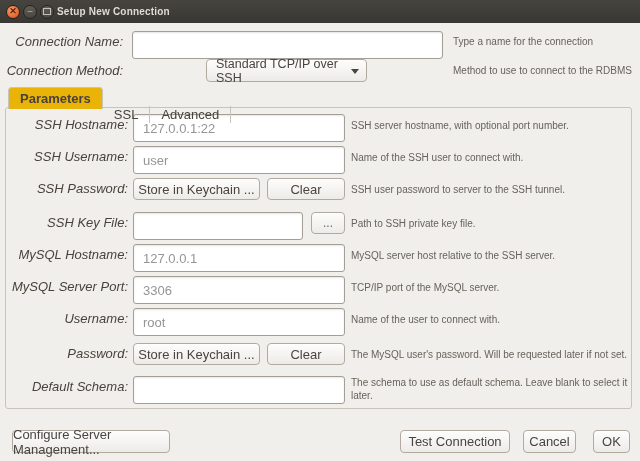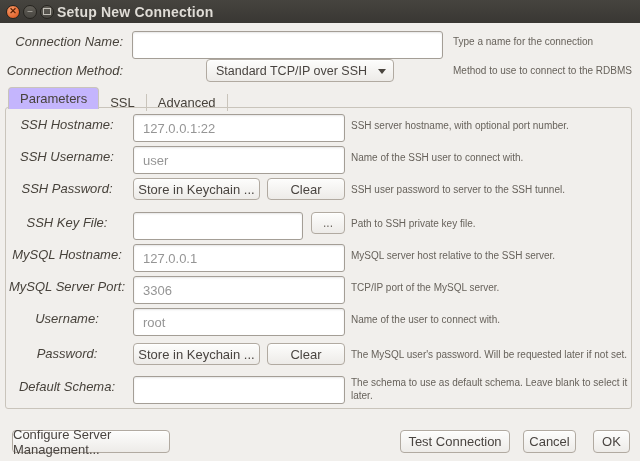--- a/index.html
+++ b/index.html
@@ -14,56 +14,56 @@
     background:linear-gradient(#46443f,#393733);display:flex;align-items:center;padding-left:6px;
   }
   .winbtn{
     width:14px;height:14px;border-radius:50%;margin-right:3px;border:1px solid #26241f;
     box-sizing:border-box;display:flex;align-items:center;justify-content:center;
     font-size:9px;line-height:1;cursor:default;flex:0 0 auto;
   }
   .winbtn.close{background:radial-gradient(circle at 35% 30%,#f89a68,#d94f16);color:#571f04;font-weight:bold;}
   .winbtn.plain{background:linear-gradient(#615e57,#474540);color:#c2bfb7;}
   .maxglyph{width:6px;height:5px;border:1px solid #c2bfb7;}
-  .title{color:#dfdcd6;font-weight:bold;font-size:14px;letter-spacing:.2px;}
+  .title{color:#dfdcd6;font-weight:bold;font-size:10px;letter-spacing:.2px;}
   
   .flabel{font-size:13px;color:#47423b;font-style:italic;}
   .hint{font-size:10px;color:#67625b;line-height:13px;}
   .tinput{
     box-sizing:border-box;height:22px;border:1px solid #a49e96;border-radius:3px;background:#fff;
     box-shadow:inset 0 1px 2px rgba(0,0,0,.10);padding:13px 9px;font-size:13px;color:#959595;
     font-family:"Liberation Sans",sans-serif;outline:none;
   }
   .btn{
     box-sizing:border-box;border:1px solid #b1aaa1;border-radius:4px;
     background:linear-gradient(#fdfdfc,#edebe8);box-shadow:inset 0 1px 0 rgba(255,255,255,.7);
     font-size:13px;color:#494440;display:flex;align-items:center;justify-content:center;
     font-family:"Liberation Sans",sans-serif;cursor:default;
   }
   .abs{position:absolute;}
   
   .cn-label{left:0;top:31px;width:123px;height:22px;line-height:22px;text-align:right;}
   .cn-input{left:132px;top:31px;width:311px;}
   .cn-hint{left:453px;top:31px;height:22px;line-height:22px;}
   .cm-label{left:0;top:59px;width:123px;height:23px;line-height:23px;text-align:right;}
-  .combo{left:206px;top:59px;width:188px;height:23px;justify-content:flex-start;padding-left:9px;position:absolute;font-size:12.5px;}
+  .combo{left:206px;top:59px;width:161px;height:23px;justify-content:flex-start;padding-left:9px;position:absolute;font-size:12.5px;}
   .combo .arrow{position:absolute;right:7px;top:9px;width:0;height:0;border-left:4px solid transparent;border-right:4px solid transparent;border-top:5px solid #4a453f;}
   .cm-hint{left:453px;top:59px;height:23px;line-height:23px;}
   
   .tabs{position:absolute;left:8px;top:87px;display:flex;align-items:flex-end;z-index:2;}
   .tab{height:17px;line-height:17px;padding:0 11px;font-size:13px;color:#47423b;border-right:1px solid #c9c4bb;margin-bottom:2px;cursor:default;}
   .tab.selected{
-    height:21px;line-height:21px;margin-bottom:4px;background:#c4b5fd;
-    border:1px solid #c9c4bb;border-bottom:none;border-radius:4px 4px 0 0;
+    height:21px;line-height:21px;margin-bottom:16px;background:#eab308;
+    border:1px solid #c9c4bb;border-bottom:none;border-radius:4px 4px 0 0;font-weight:bold;
   }
   
   .panel{position:absolute;left:5px;top:107px;width:627px;height:302px;box-sizing:border-box;border:1px solid #c9c4bb;border-radius:3px;background:#f1efec;}
   .frow{position:absolute;left:0;width:100%;height:22px;}
   .r0{top:6px}.r1{top:38px}.r2{top:70px}.r3{top:104px}.r4{top:136px}.r5{top:168px}.r6{top:200px}.r7{top:235px}.r8{top:268px}
-  .frow .flabel{position:absolute;left:0;top:0;width:122px;height:22px;line-height:22px;text-align:center;}
+  .frow .flabel{position:absolute;left:0;top:0;width:122px;height:22px;line-height:22px;text-align:right;}
   .frow .tinput{position:absolute;top:0;left:127px;width:212px;}
   .frow .tinput.short{width:170px;}
   .bk1{position:absolute;left:127px;top:0;width:127px;height:22px;}
   .bk2{position:absolute;left:261px;top:0;width:78px;height:22px;}
   .browse{position:absolute;left:305px;top:0;width:34px;height:22px;font-size:12px;color:#6d6861;}
   .fhint{position:absolute;left:345px;top:0;width:282px;min-height:22px;display:flex;align-items:center;}
   
   .fbtn{position:absolute;top:430px;height:23px;}
   .f-configure{left:12px;width:158px;}
   .f-test{left:400px;width:110px;}

